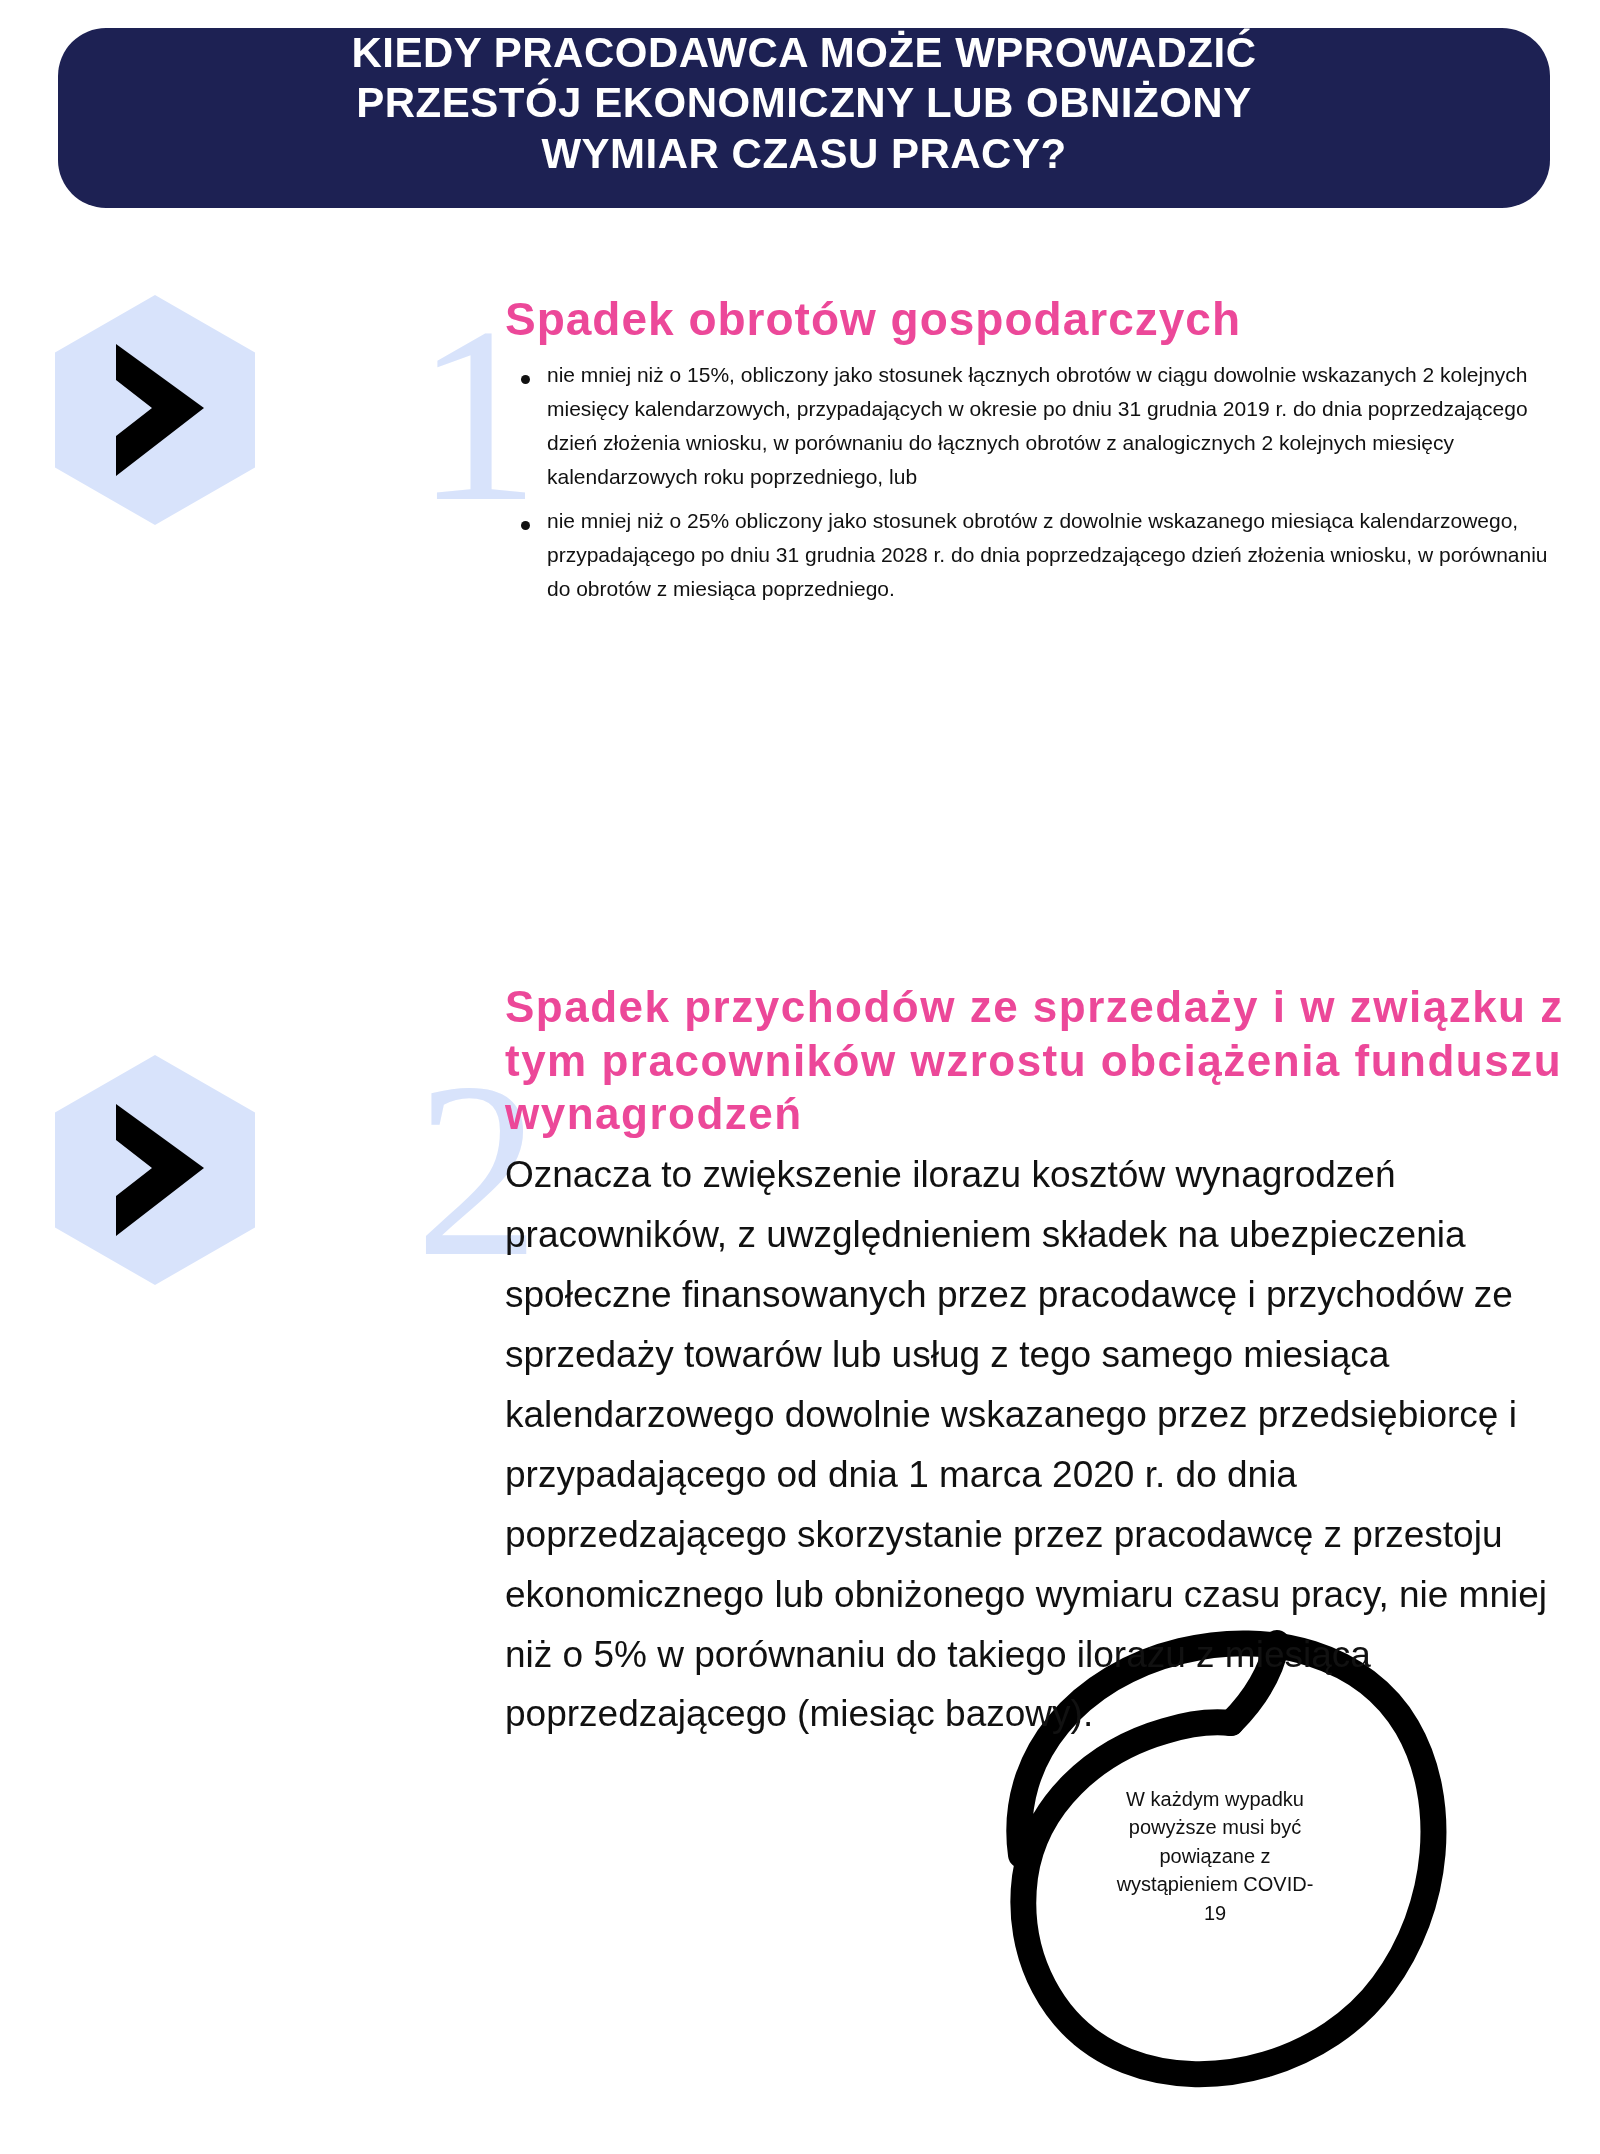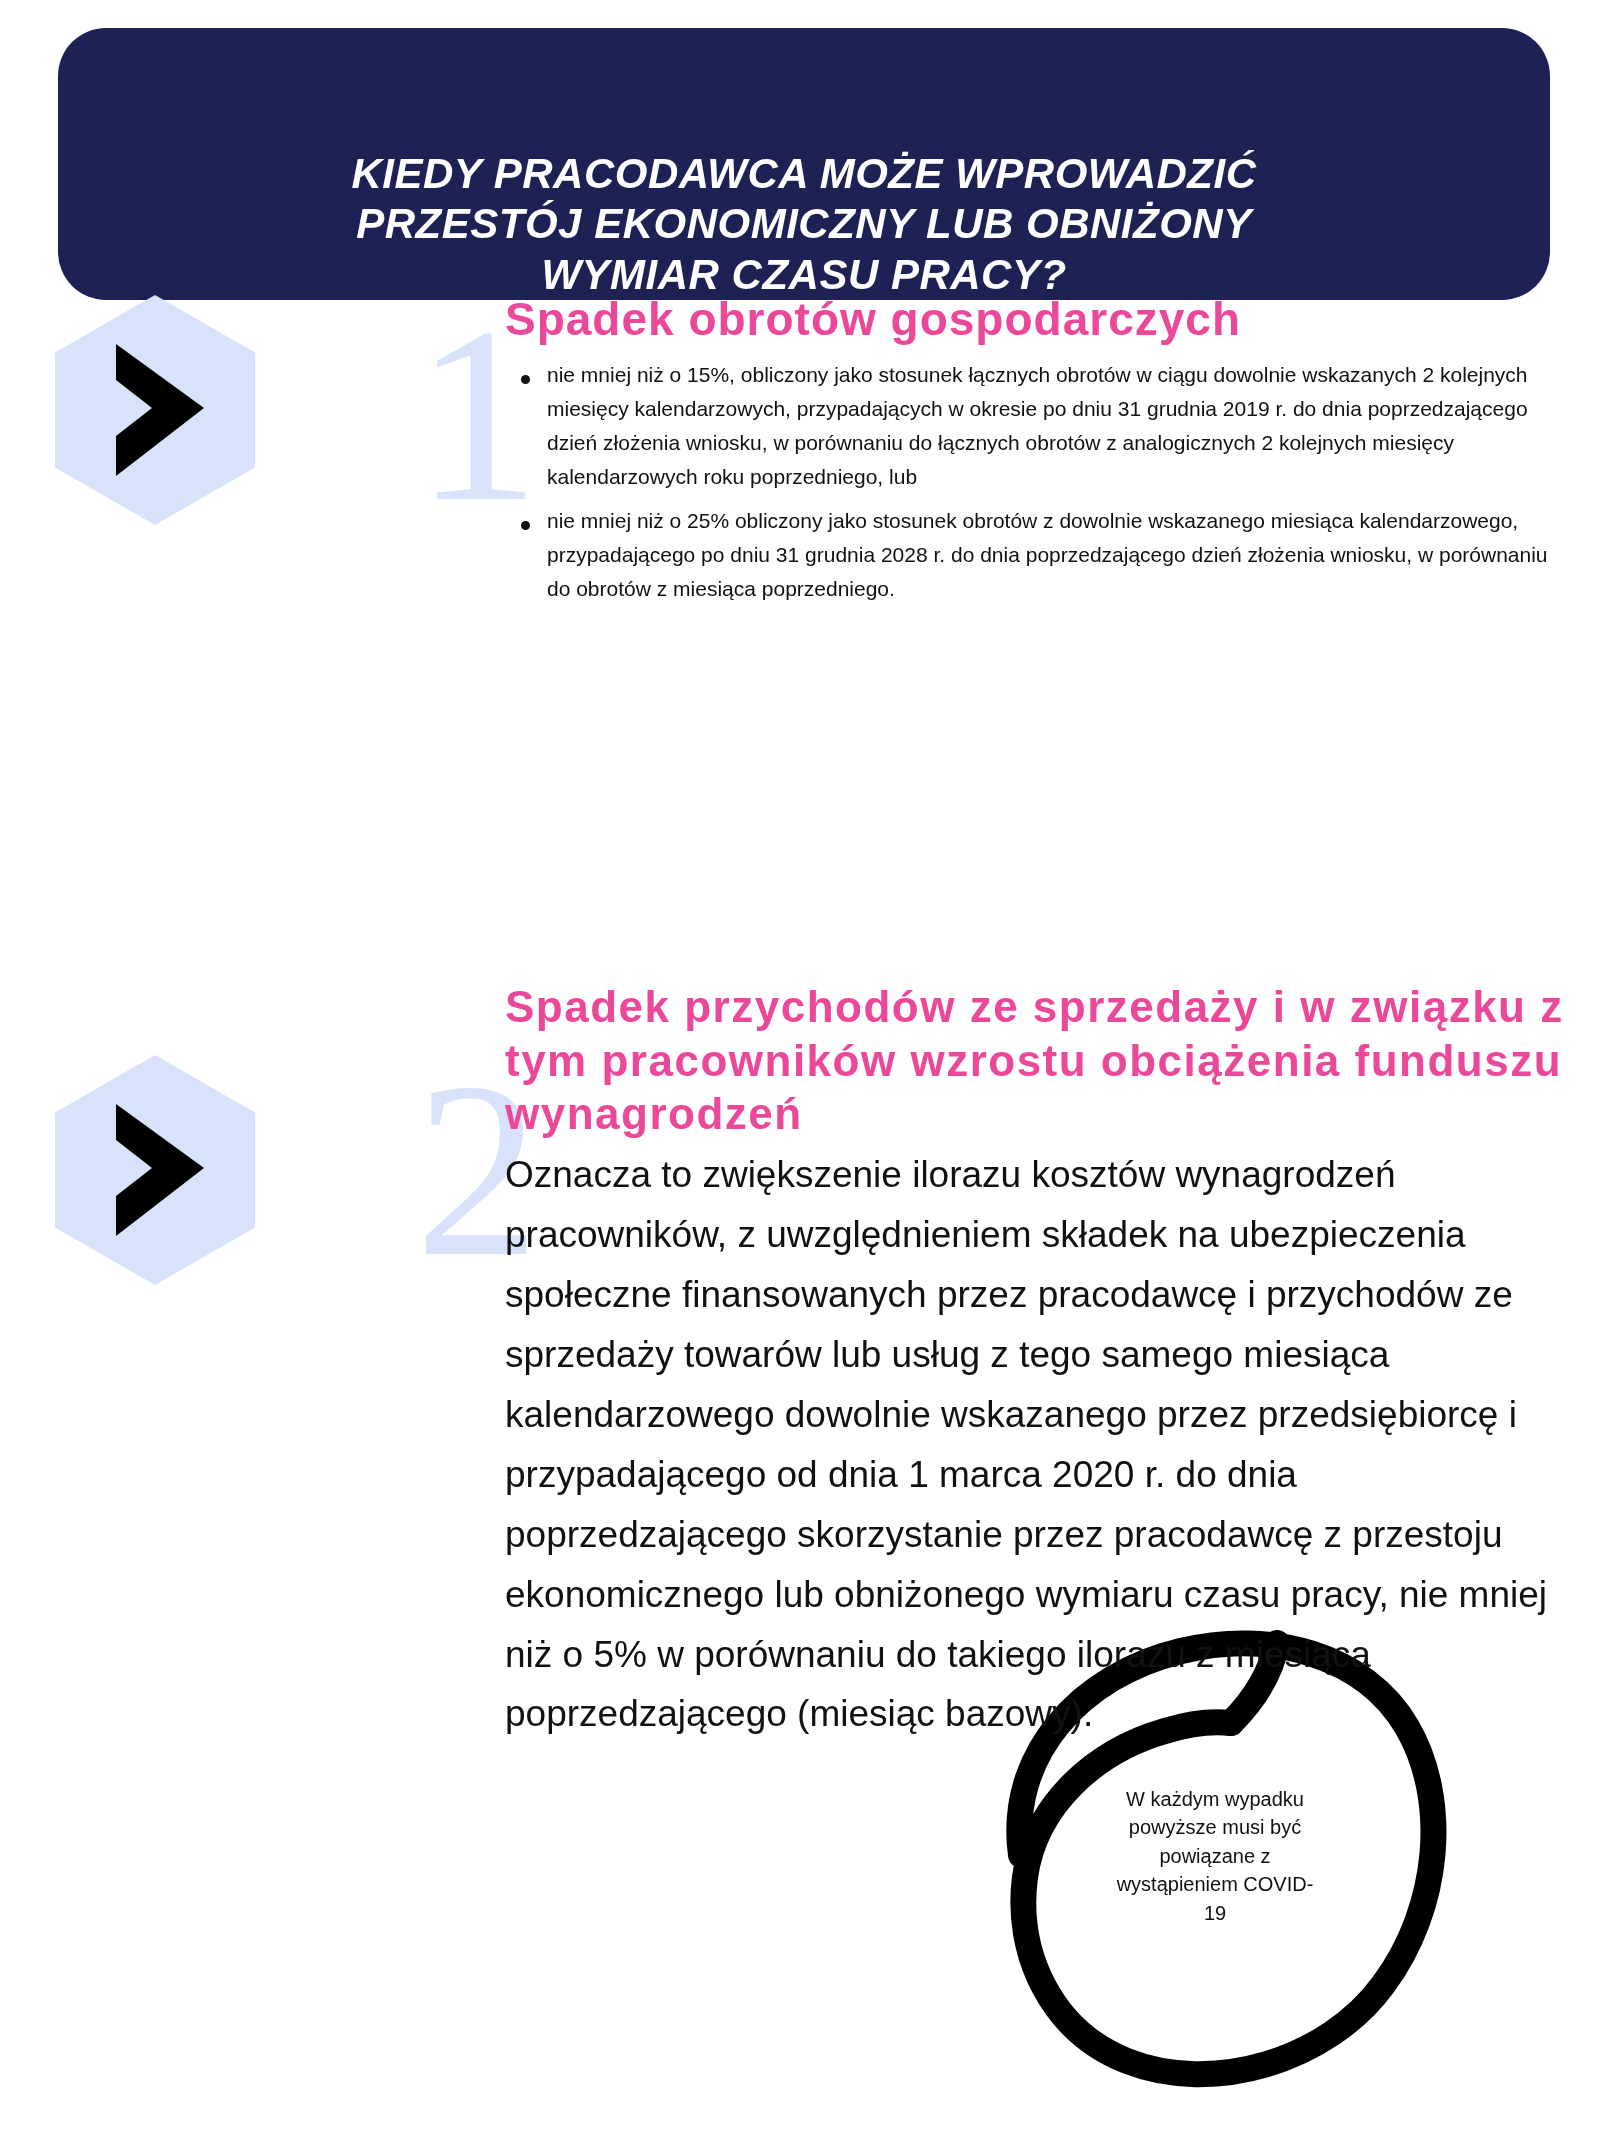--- a/index.html
+++ b/index.html
@@ -15,27 +15,26 @@
     color: #111111;
     overflow: hidden;
   }
 
   
   .header-banner {
     position: absolute;
     left: 58px;
     top: 28px;
     width: 1492px;
-    height: 272px;
+    height: 180px;
     background: #1d2153;
     border-radius: 48px;
     display: flex;
-    align-items: flex-end;
+    align-items: flex-start;
     justify-content: center;
-    font-style: italic;
   }
   .header-title {
     color: #ffffff;
     font-family: "Liberation Sans", sans-serif;
     font-weight: bold;
     font-size: 42px;
     line-height: 1.2;
     letter-spacing: 0.5px;
     text-align: center;
     white-space: pre-line;

